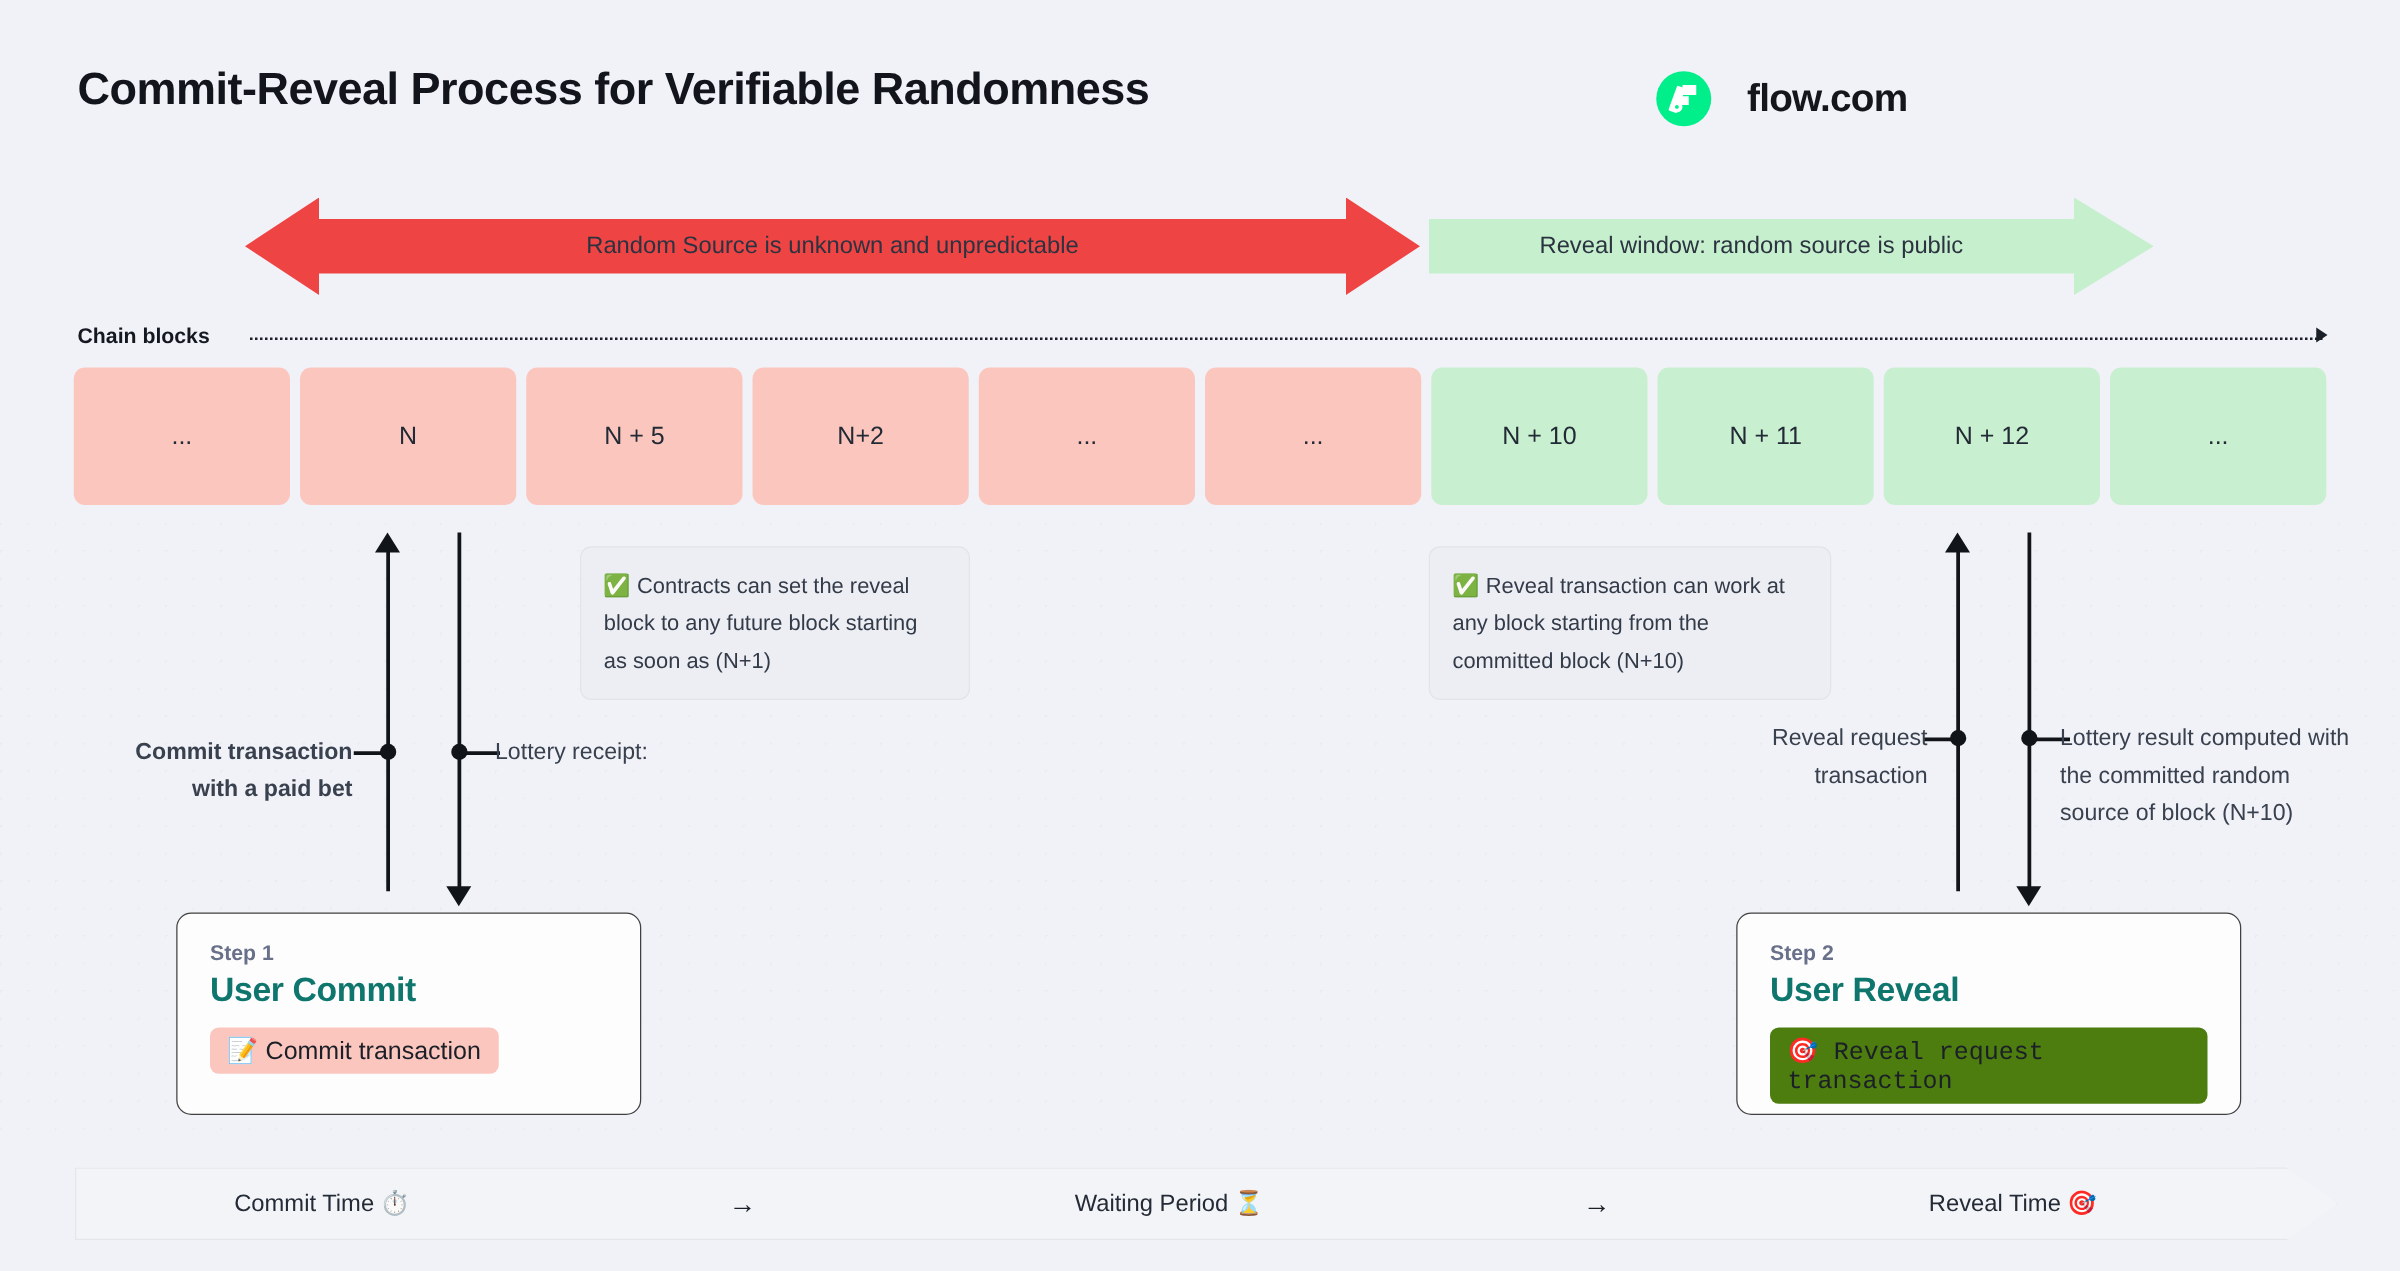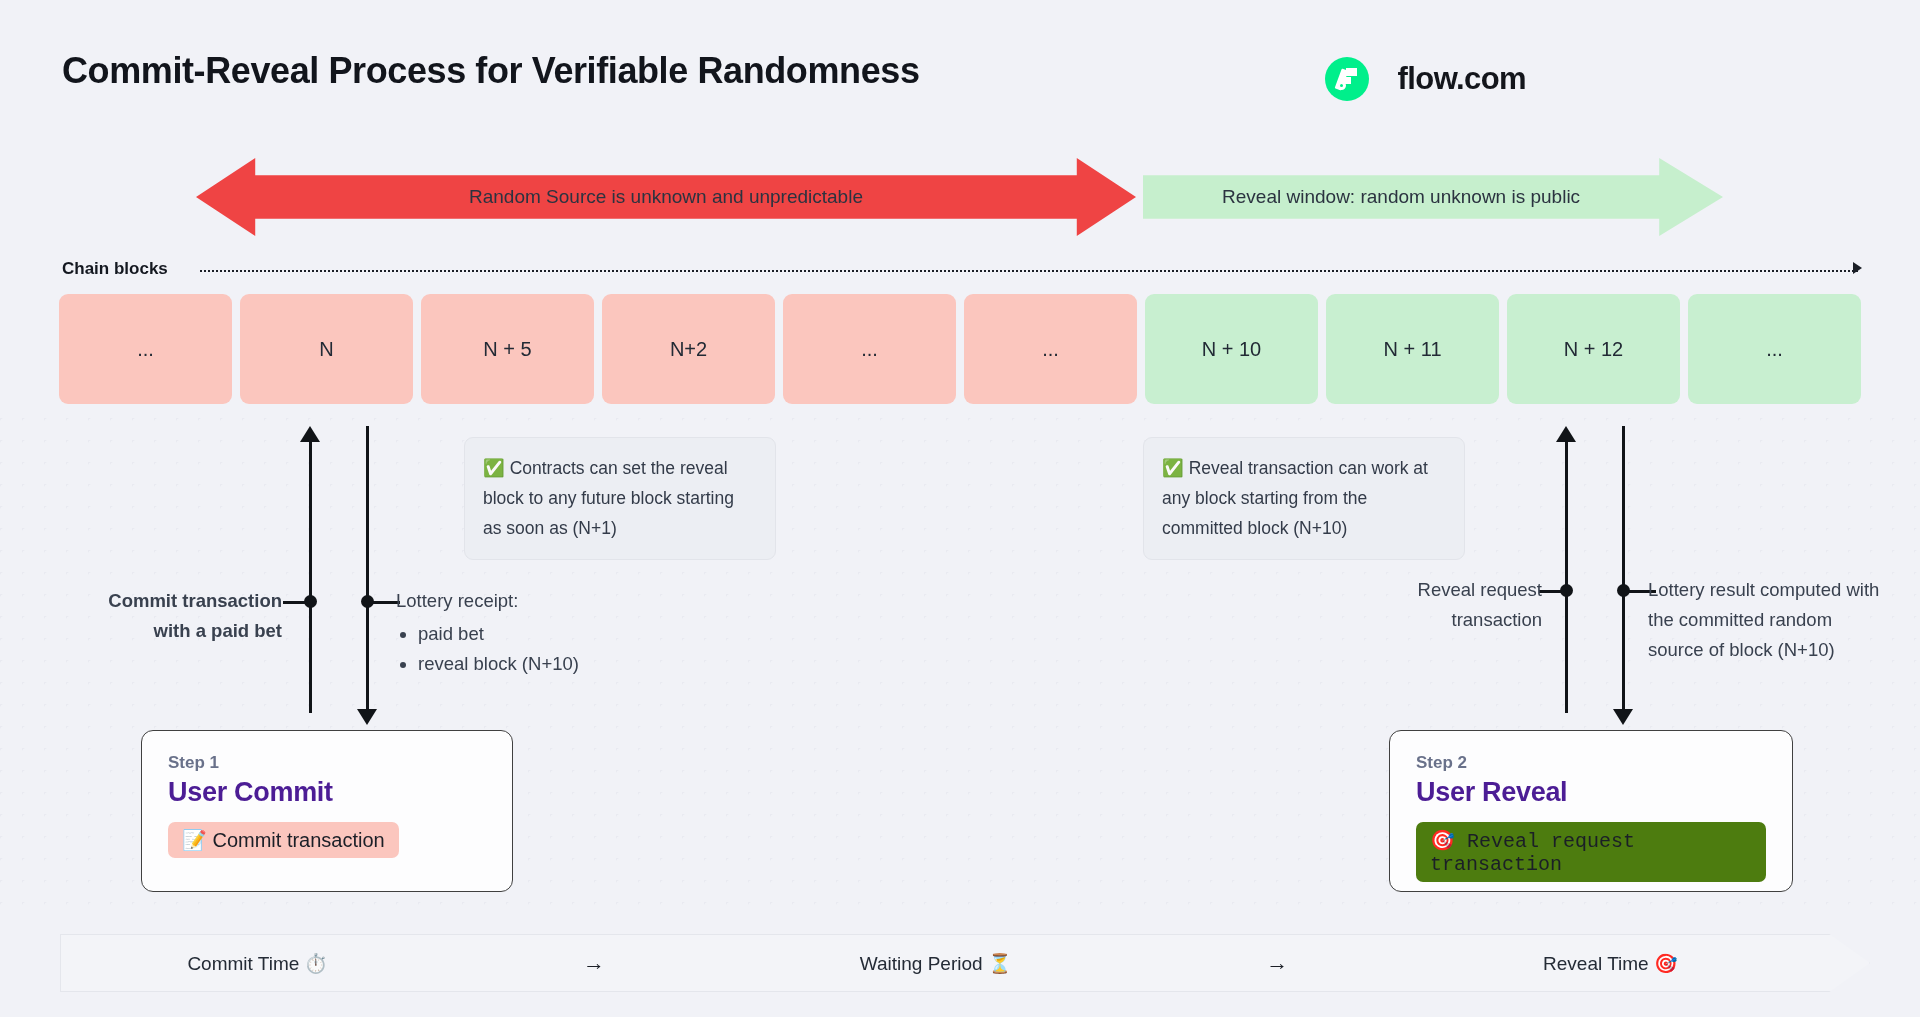--- a/index.html
+++ b/index.html
@@ -126,21 +126,21 @@
   .lbl-result{left:1648px;top:575px;width:232px;}
 
   
   .card{
     position:absolute;background:#fdfdfe;border:1px solid #404040;border-radius:12px;
     box-sizing:border-box;padding:22px 26px;
   }
   .card1{left:141px;top:730px;width:372px;height:162px;}
   .card2{left:1389px;top:730px;width:404px;height:162px;}
   .step-kicker{font-size:17px;font-weight:700;color:#69718a;margin:0 0 4px 0;}
-  .step-title{font-size:27px;font-weight:700;color:#4c1d95;margin:0 0 14px 0;letter-spacing:-.3px;}
+  .step-title{font-size:27px;font-weight:700;color:#0f766e;margin:0 0 14px 0;letter-spacing:-.3px;}
   .pill{
     display:inline-block;border-radius:7px;padding:6px 14px;
     font-size:20px;color:#1b1f27;
   }
   .pill.pink{background:#fbc6be;}
   .pill.green{background:#4d7c0f;font-family:Liberation Mono, monospace;}
 
   
   .footbar{
     position:absolute;left:60px;top:934px;width:1810px;height:58px;
@@ -173,21 +173,21 @@
         <span class="bar b4"></span>
     </div>
     <div class="logo-text">flow.com</div>
   </div>
 
   <div class="phase-row">
     <div class="arrow-pink">
       <span class="phase-label">Random Source is unknown and unpredictable</span>
     </div>
     <div class="arrow-green">
-      <span class="lbl"><span class="phase-label">Reveal window: random unknown is public</span></span>
+      <span class="lbl"><span class="phase-label">Reveal window: random source is public</span></span>
     </div>
   </div>
 
   <div class="chain-label">Chain blocks</div>
   <div class="chain-line"></div>
   <div class="chain-tip"></div>
 
   <div class="blocks">
     <div class="block pink">...</div>
     <div class="block pink">N</div>
@@ -221,24 +221,20 @@
 
   <div class="vline" style="left:1622px;top:426px;height:285px;"></div>
   <div class="head-down" style="left:1613px;top:709px;"></div>
   <div class="stub" style="left:1626px;top:590px;width:30px;"></div>
   <div class="vdot" style="left:1617px;top:584px;"></div>
 
   <div class="sidelabel lbl-commit">Commit transaction with a paid bet</div>
 
   <div class="sidelabel lbl-receipt">
     <div>Lottery receipt:</div>
-    <ul>
-      <li>paid bet</li>
-      <li>reveal block (N+10)</li>
-    </ul>
   </div>
 
   <div class="sidelabel lbl-revreq">Reveal request transaction</div>
   <div class="sidelabel lbl-result">Lottery result computed with the committed random source of block (N+10)</div>
 
   <div class="card card1">
     <div class="step-kicker">Step 1</div>
     <div class="step-title">User Commit</div>
     <span class="pill pink">📝 Commit transaction</span>
   </div>

